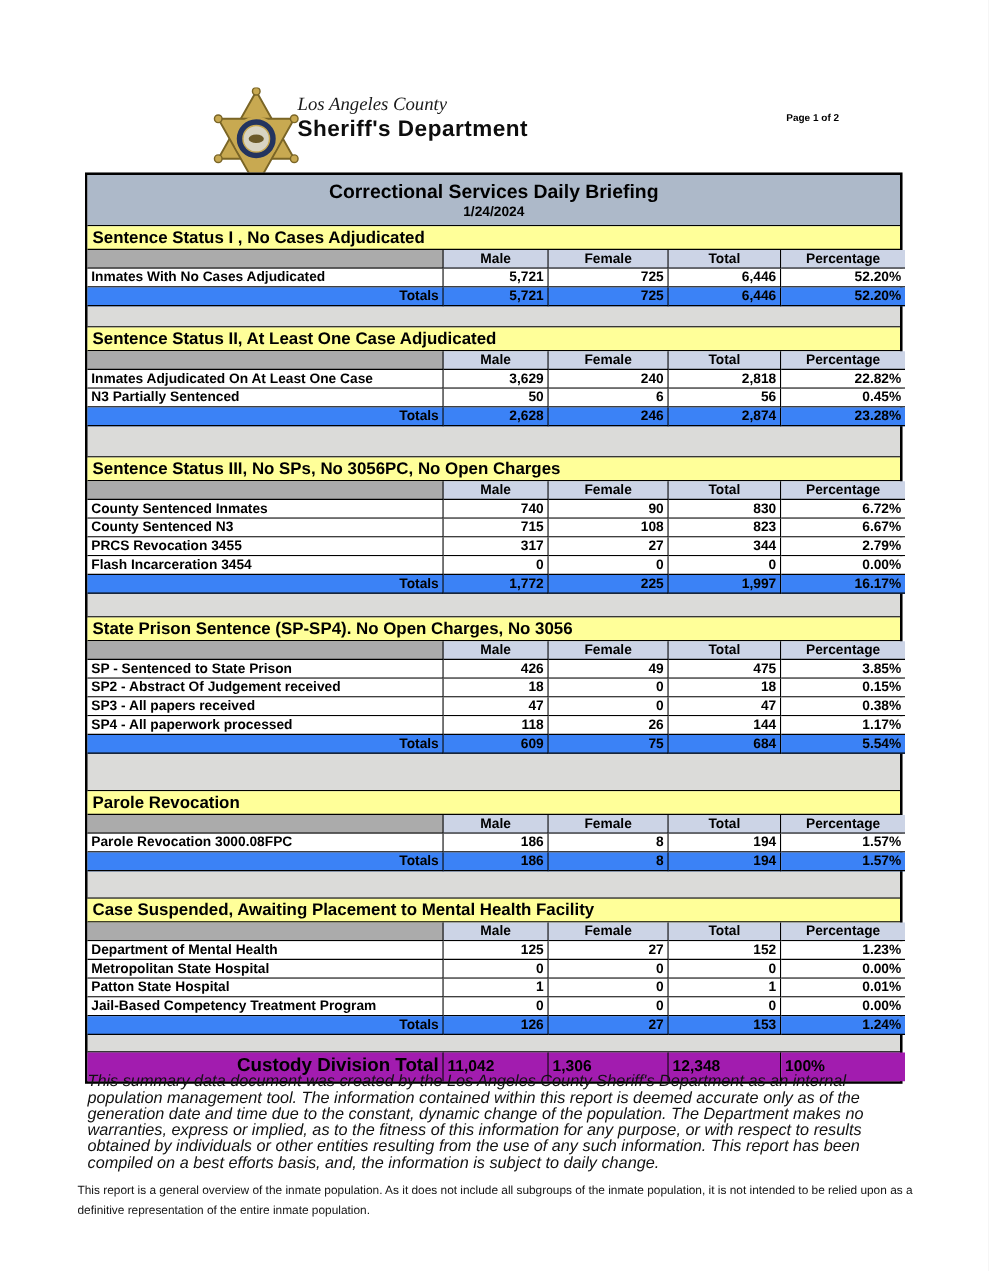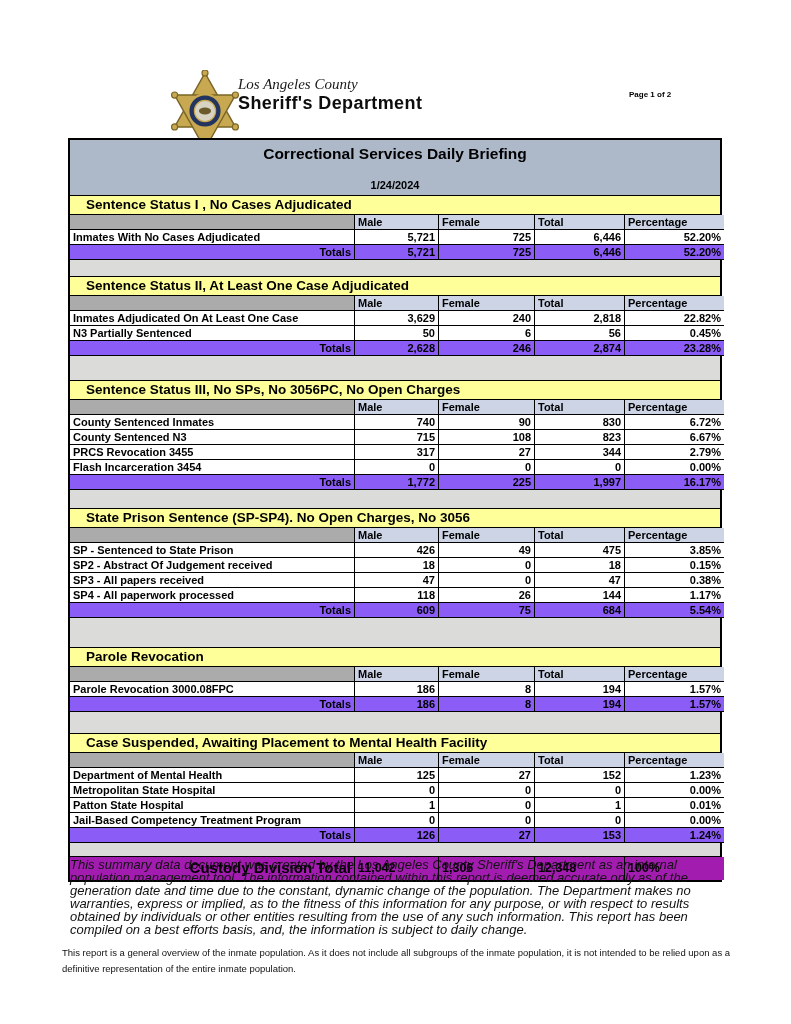--- a/index.html
+++ b/index.html
@@ -17,40 +17,40 @@
   .dept   { position:absolute; left:238px; top:93px; font-weight:bold; font-size:18px;
             letter-spacing:0.4px; color:#0d0d0d; }
   .pageno { position:absolute; left:629px; top:90px; font-size:8px; font-weight:bold; }
 
   
   .report { position:absolute; left:68px; top:138px; width:654px;
             background:#DBDBD9; border:2px solid #000; }
   .titlebar { background:#ADB9C9; text-align:center; padding:4px 0 3px 0;
               border-bottom:1px solid #000; }
   .titlebar .t1 { font-size:15.5px; font-weight:bold; line-height:19px; }
-  .titlebar .t2 { font-size:11px;  font-weight:bold; line-height:14px;margin-top:15px; }
+  .titlebar .t2 { font-size:11px;  font-weight:bold; line-height:14px; }
 
   .sec-head { background:#FFFF99; font-size:13.5px; font-weight:bold;
-              height:19px; line-height:18px; padding-left:16px;
+              height:19px; line-height:18px; padding-left:4px;
               border-bottom:1px solid #000; }
 
   .grid { display:grid; grid-template-columns:285px 84px 96px 90px 99px; }
   .grid > div { height:15px; line-height:14px; font-size:11px; font-weight:bold;
                 border-right:1px solid #000; border-bottom:1px solid #000;
                 padding:0 3px; overflow:hidden; white-space:nowrap; }
   .grid > div:last-child { border-right:none; }
 
-  .thead > div { background:#CCD4E6; text-align:left; }
+  .thead > div { background:#CCD4E6; text-align:center; }
   .thead > div.corner { background:#ABABAB; }
 
   .r > div   { background:#FFFFFF; }
   .r .lbl    { text-align:left; }
   .r .num    { text-align:right; }
 
-  .tot > div { background:#8b5cf6; }
+  .tot > div { background:#3b82f6; }
   .tot .lbl  { text-align:right; }
   .tot .num  { text-align:right; }
 
   .gap { border-bottom:1px solid #000; }
   .g17{height:17px;} .g25{height:25px;} .g19{height:19px;}
   .g30{height:30px;} .g22{height:22px;} .g14{height:14px;}
 
   .custody > div { background:#a21caf; height:23px; line-height:22px;
                    border-bottom:none; }
   .custody .lbl { text-align:right; font-size:15px; }

